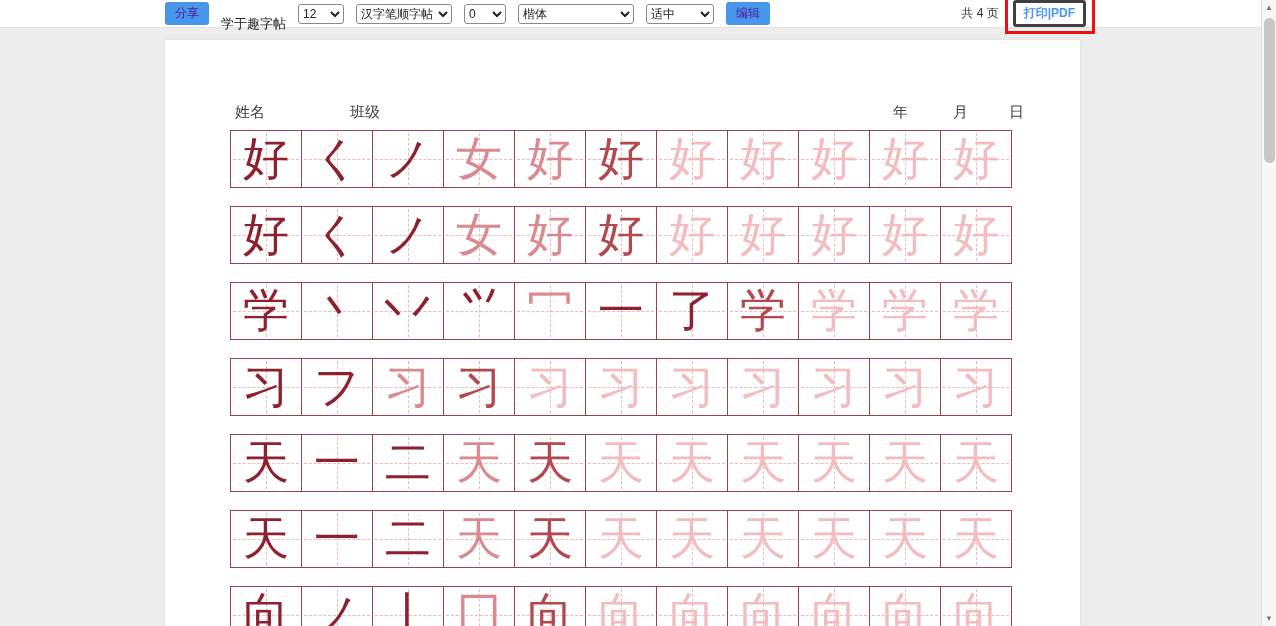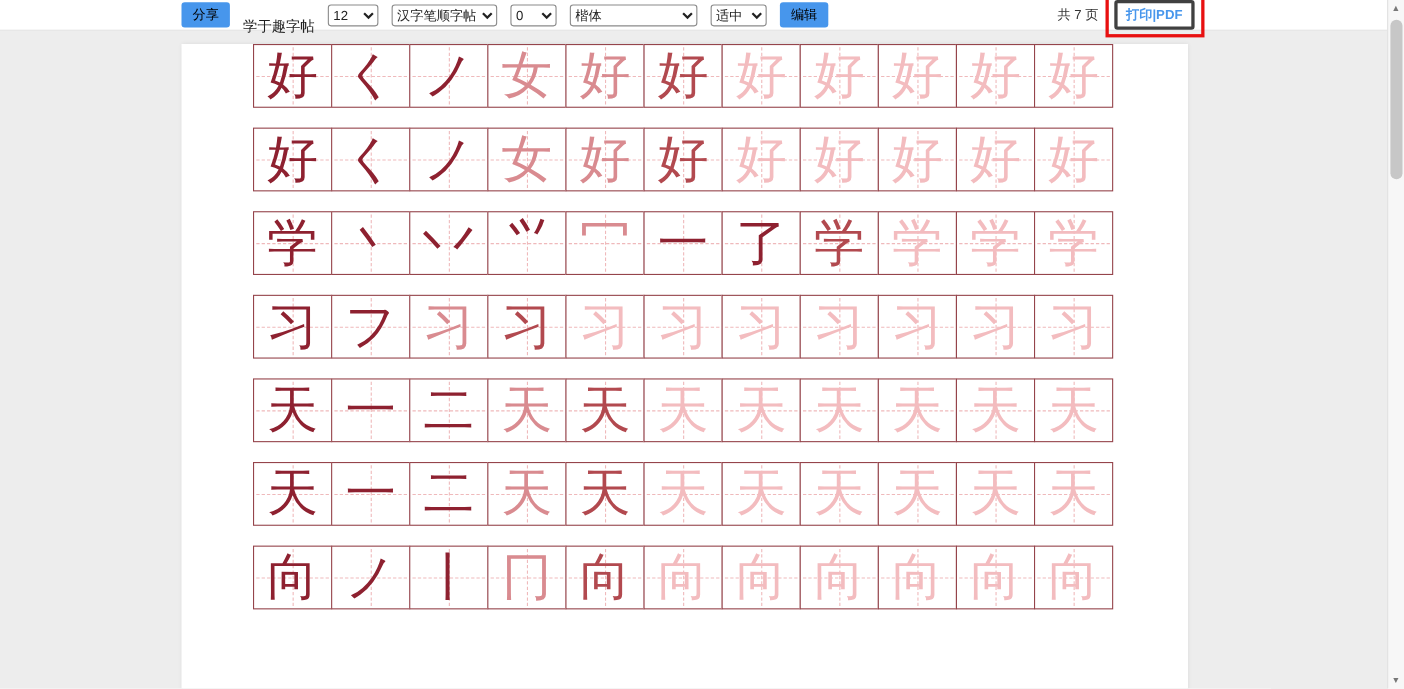--- a/index.html
+++ b/index.html
@@ -25,21 +25,21 @@
     background:#ffffff;
     border-bottom:1px solid #e2e2e2;
     display:flex;
     align-items:center;
     gap:12px;
     padding:0 190px 0 165px;
     z-index:10;
   }
   .btn-primary{
     background:var(--accent);
-    color:#000000;
+    color:#4c1d95;
     border:none;
     border-radius:3px;
     font-size:12px;
     padding:3px 10px;
     cursor:pointer;
     font-family:Liberation Serif, serif;
   }
   .app-title{font-size:13px;color:#222;margin-top:20px;}
   .toolbar select{
     font-size:12px;
@@ -47,21 +47,21 @@
     height:20px;
     border:1px solid #8a8a8a;
     border-radius:3px;
     background:#fff;
     color:#222;
   }
   .sel-size{width:46px;}
   .sel-type{width:96px;}
   .sel-offset{width:42px;}
   .sel-font{width:116px;}
-  .sel-density{width:51px;}
+  .sel-density{width:68px;}
   .toolbar-right{
     margin-left:auto;
     display:flex;
     align-items:center;
     gap:14px;
   }
   .page-count{font-size:12px;color:#333;}
   .print-wrap{position:relative;display:inline-block;}
   .btn-outline{
     background:#fff;
@@ -190,30 +190,37 @@
     <option>0</option>
   </select>
   <select class="sel-font">
     <option>楷体</option>
   </select>
   <select class="sel-density">
     <option>适中</option>
   </select>
   <button class="btn-primary">编辑</button>
   <div class="toolbar-right">
-    <span class="page-count">共 7 页</span>
+    <span class="page-count">共 4 页</span>
     <span class="print-wrap">
       <button class="btn-outline">打印|PDF</button>
       <span class="red-box"></span>
     </span>
   </div>
 </div>
 
 <div class="content">
   <div class="paper">
+    <div class="sheet-header">
+      <span class="h-label" style="left:5px">姓名</span>
+      <span class="h-label" style="left:120px">班级</span>
+      <span class="h-label" style="left:663px">年</span>
+      <span class="h-label" style="left:723px">月</span>
+      <span class="h-label" style="left:779px">日</span>
+    </div>
     <div class="grid">
         <div class="grid-row">
           <div class="cell dark">
             <span class="glyph">好</span>
           </div>
           <div class="cell dark">
             <span class="glyph">く</span>
           </div>
           <div class="cell dark">
             <span class="glyph">ノ</span>

